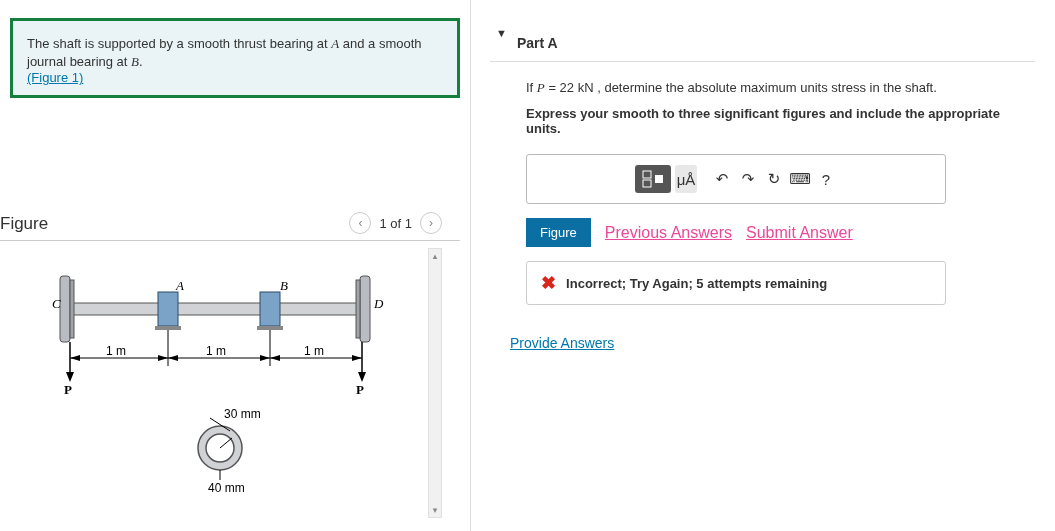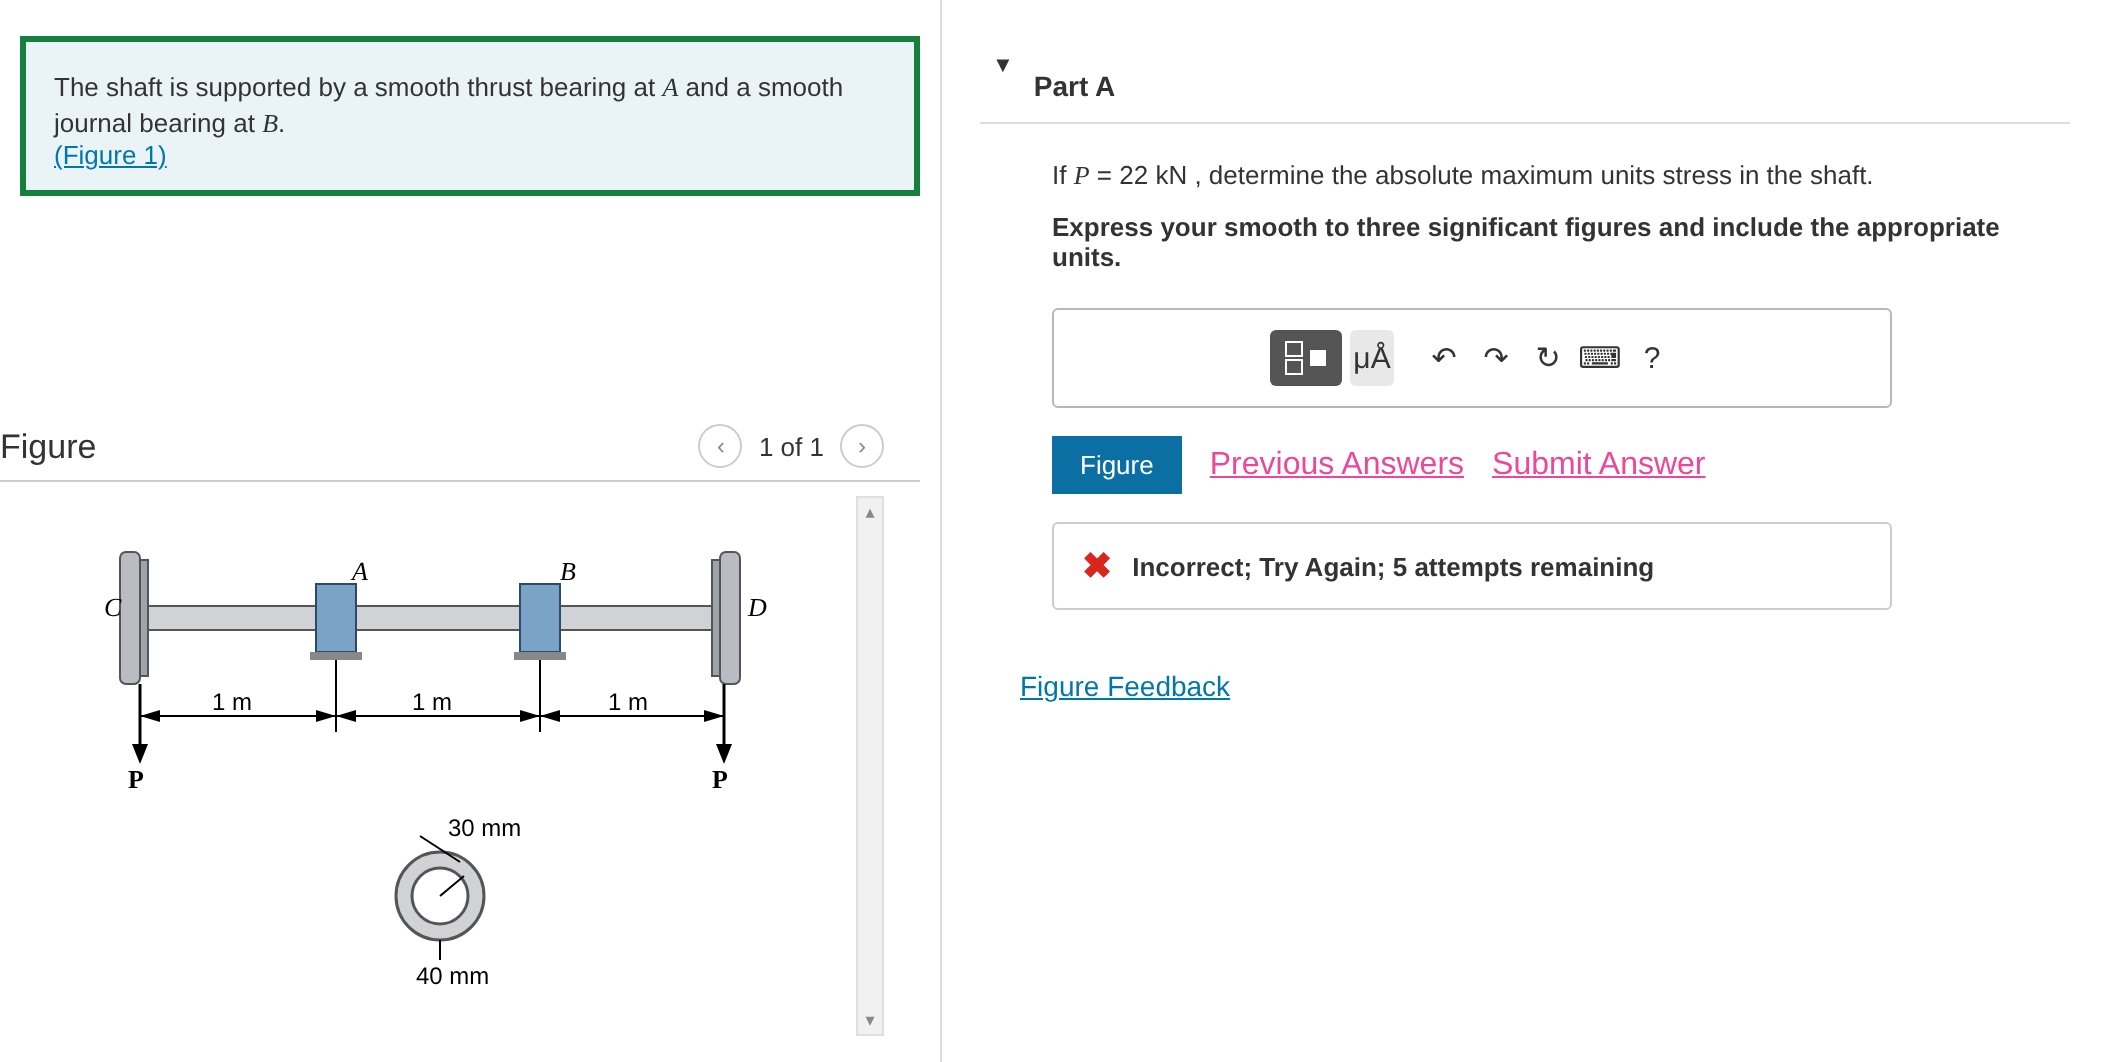--- a/index.html
+++ b/index.html
@@ -175,15 +175,15 @@
     <span class="link2">Previous Answers</span>
     <span class="link2">Submit Answer</span>
   </div>
 
   <div class="feedback-box">
     <span class="x-icon">✖</span>
     <span class="fb-text">Incorrect; Try Again; 5 attempts remaining</span>
   </div>
 
   <div class="provide-fb">
-    <a>Figure Feedback</a>
+    <a>Provide Answers</a>
   </div>
 </div>
 
 </body></html>

